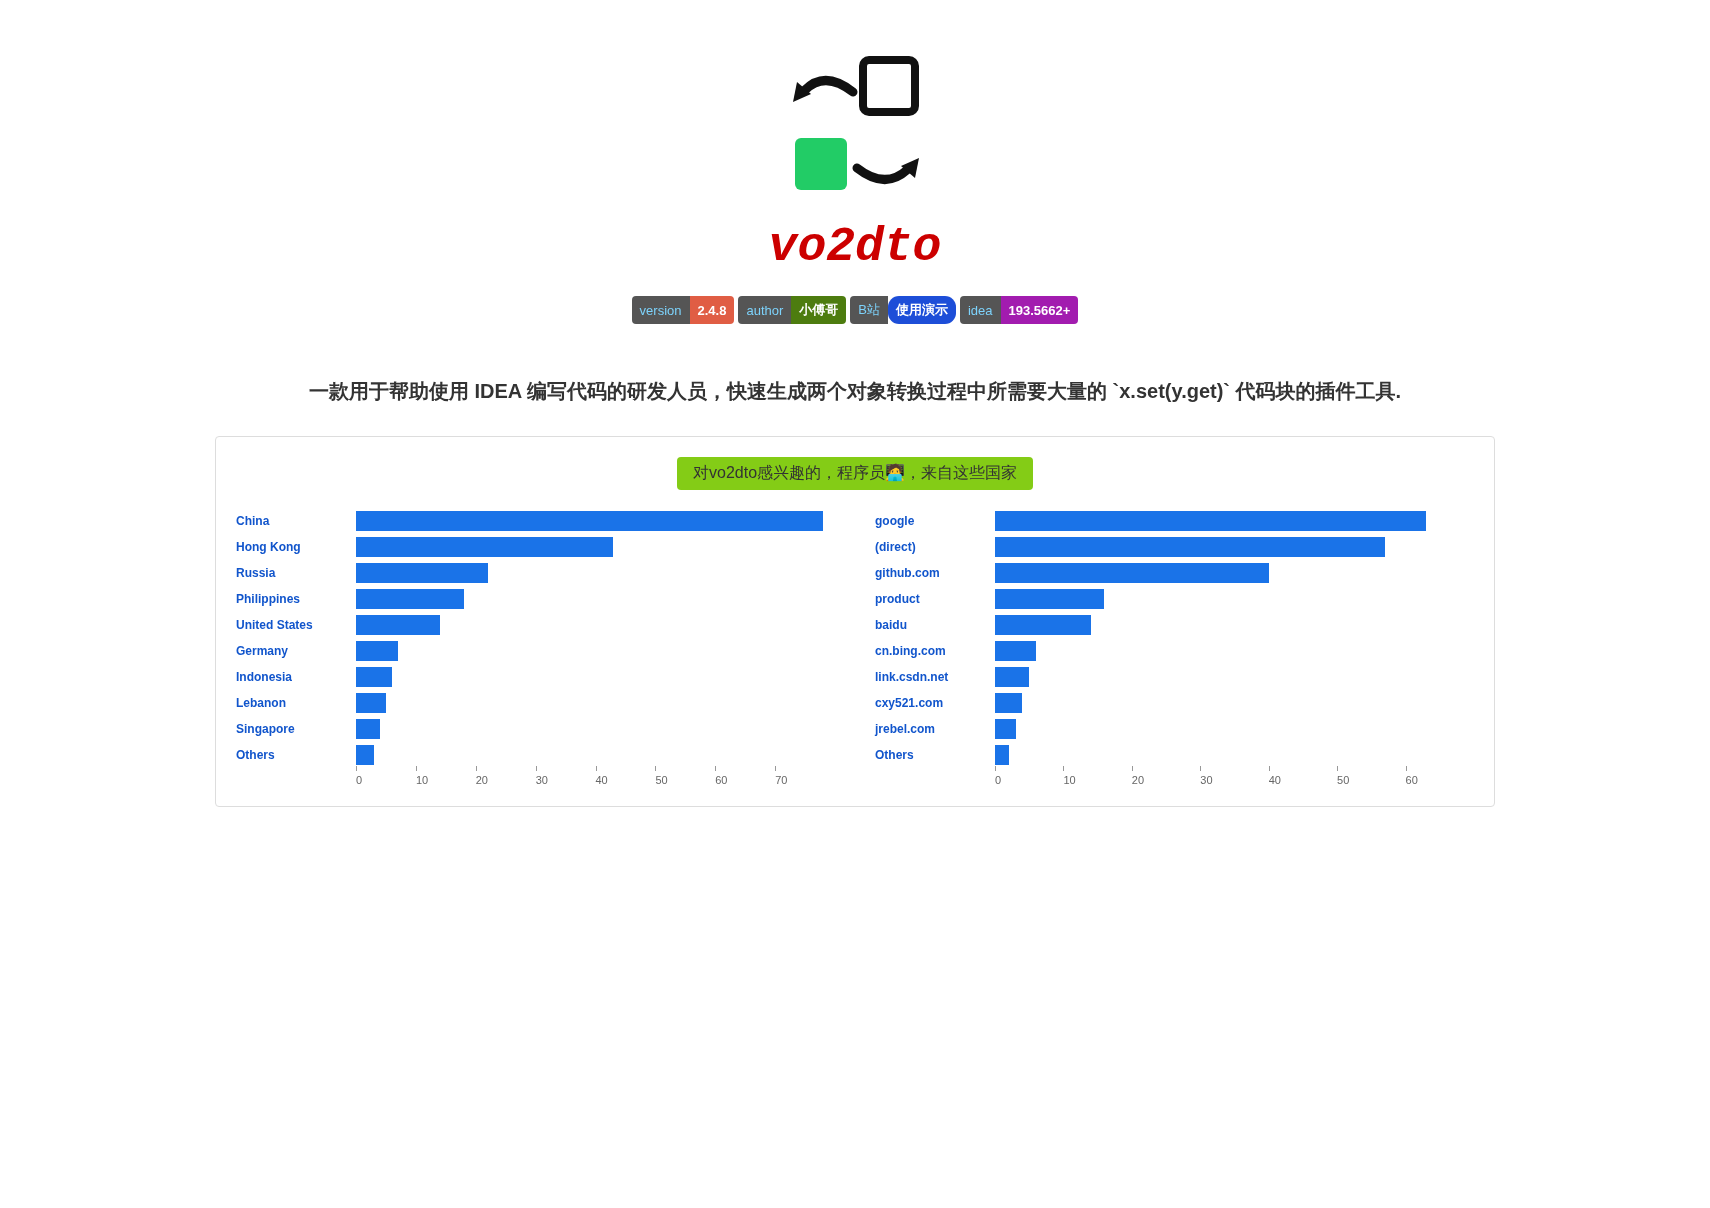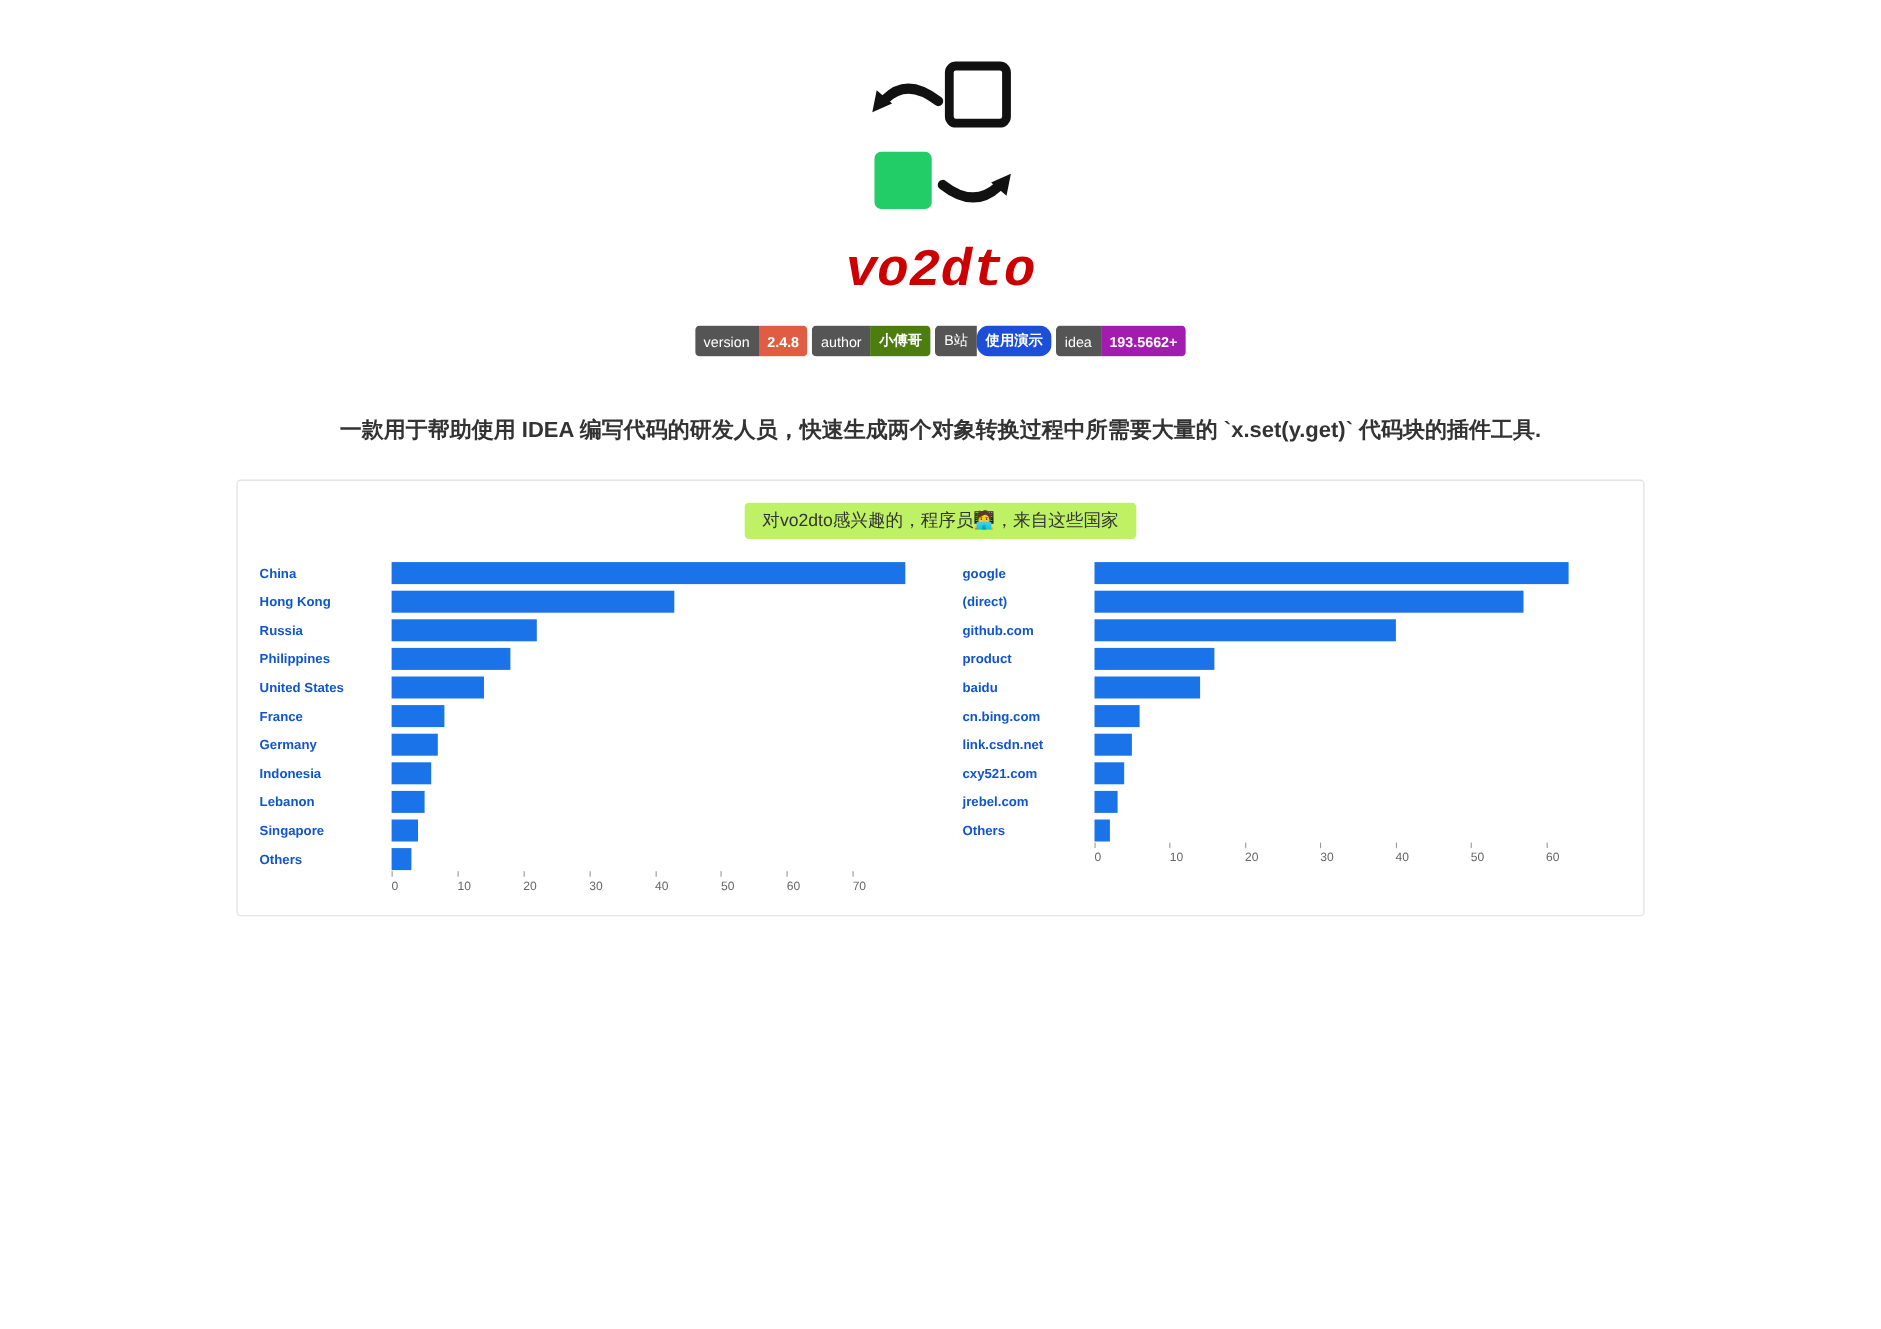--- a/index.html
+++ b/index.html
@@ -50,21 +50,21 @@
       align-items: center;
       height: 28px;
       font-size: 13px;
       margin: 2px;
       border-radius: 4px;
       overflow: hidden;
     }
 
     .badge-left {
       background: #555;
-      color: #ffffff;
+      color: #7dd3fc;
       padding: 0 8px;
       height: 100%;
       display: flex;
       align-items: center;
     }
 
     .badge-right {
       padding: 0 8px;
       height: 100%;
       display: flex;
@@ -93,21 +93,21 @@
       border-radius: 4px;
       padding: 20px;
       max-width: 1280px;
       margin: 0 auto;
     }
 
     .chart-title {
       text-align: center;
       font-size: 16px;
       font-weight: normal;
-      background: #bef264;
+      background: #84cc16;
       display: inline-block;
       padding: 6px 16px;
       border-radius: 4px;
       margin: 0 auto 20px;
       display: block;
       width: fit-content;
       margin-left: auto;
       margin-right: auto;
     }
 
@@ -249,26 +249,20 @@
             <div class="bar-row">
               <div class="bar-label">Philippines</div>
               <div class="bar-track">
                 <div class="bar-fill" style="width: 22.5%;"></div>
               </div>
             </div>
             <div class="bar-row">
               <div class="bar-label">United States</div>
               <div class="bar-track">
                 <div class="bar-fill" style="width: 17.5%;"></div>
-              </div>
-            </div>
-            <div class="bar-row">
-              <div class="bar-label">France</div>
-              <div class="bar-track">
-                <div class="bar-fill" style="width: 10%;"></div>
               </div>
             </div>
             <div class="bar-row">
               <div class="bar-label">Germany</div>
               <div class="bar-track">
                 <div class="bar-fill" style="width: 8.75%;"></div>
               </div>
             </div>
             <div class="bar-row">
               <div class="bar-label">Indonesia</div>

